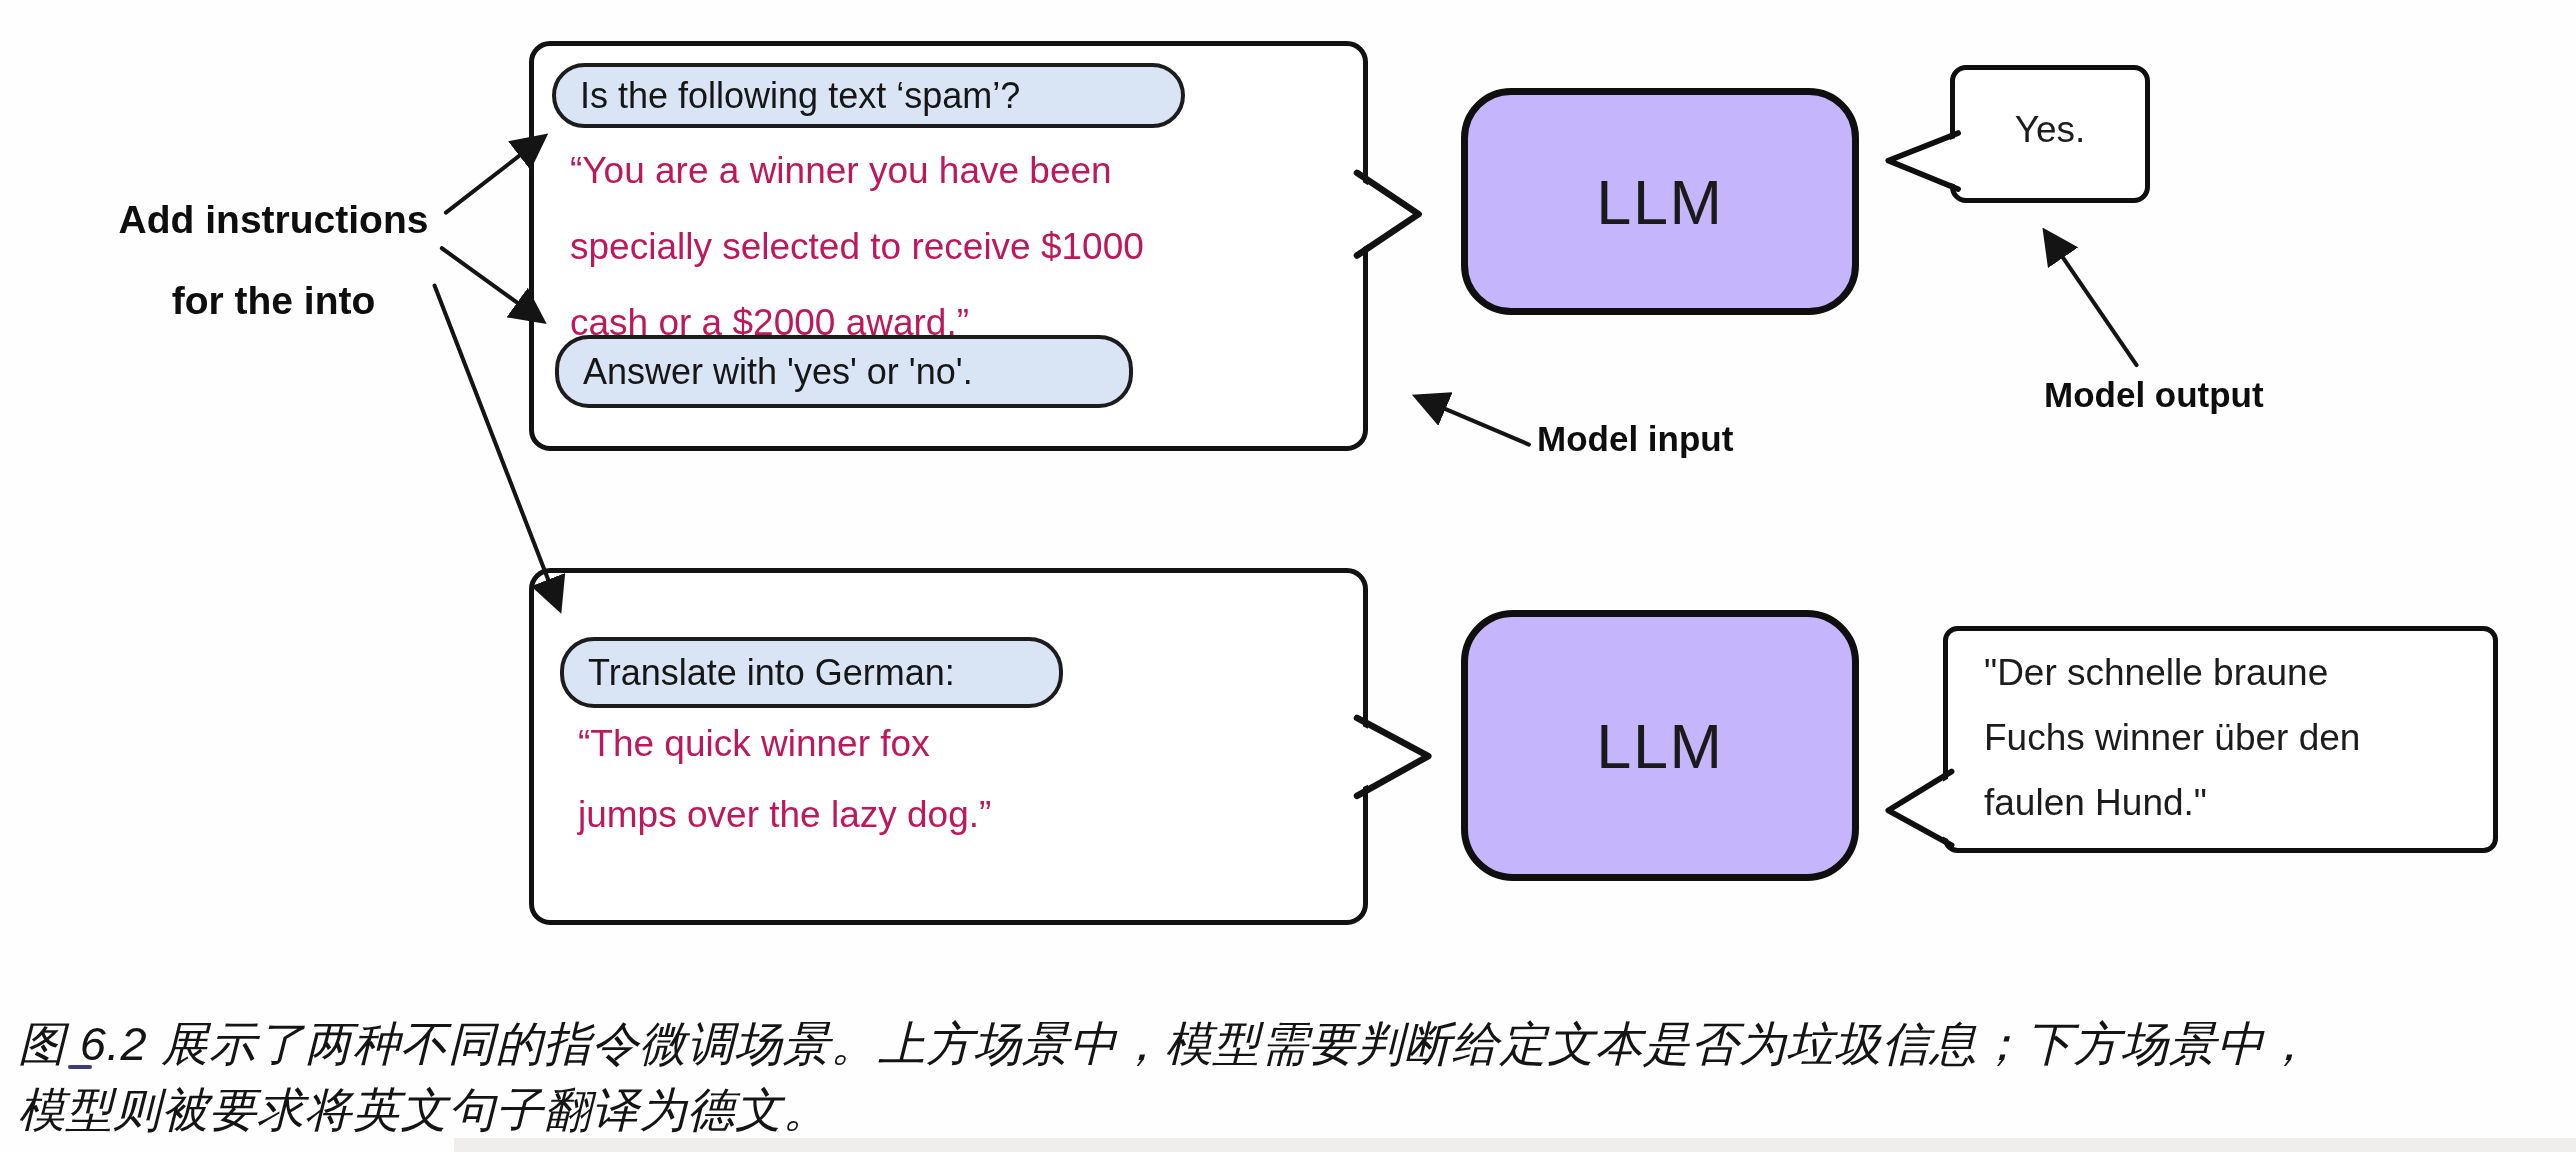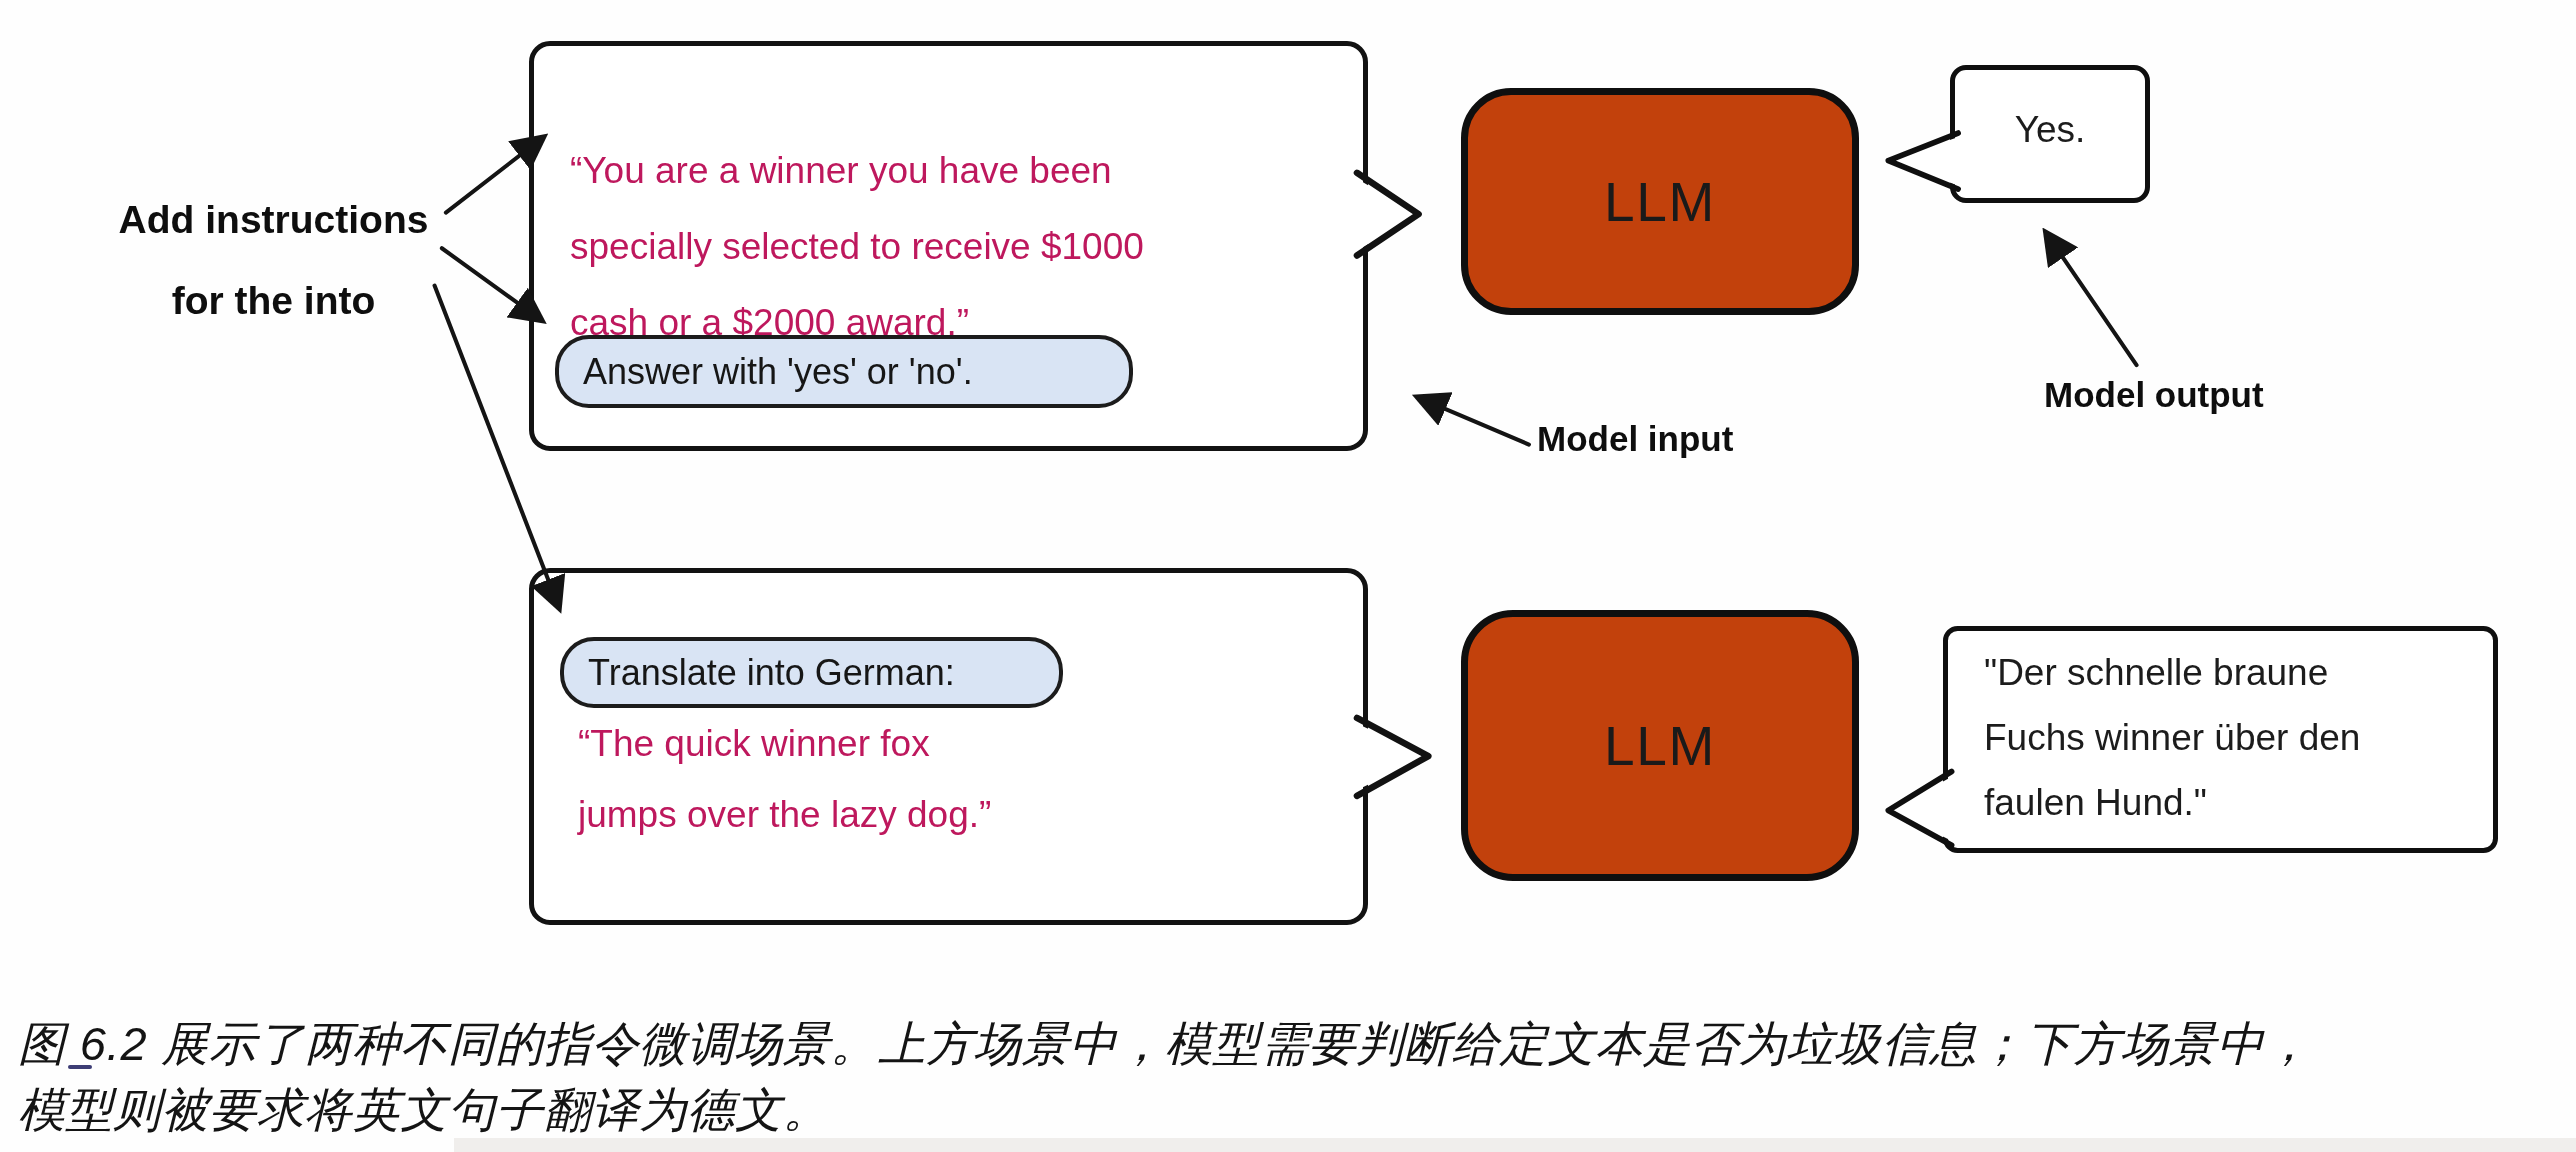--- a/index.html
+++ b/index.html
@@ -38,27 +38,27 @@
     position: absolute;
     font-size: 37px;
     line-height: 76px;
     color: #be185d;
     white-space: nowrap;
   }
   .body-text span { display: block; }
   
   .llm-box {
     position: absolute;
-    background: #c2410c;
+    background: #c4b5fd;
     border: 7.3px solid #0f0f0f;
     border-radius: 50px;
     display: flex;
     align-items: center;
     justify-content: center;
-    font-size: 55px;
+    font-size: 63px;
     letter-spacing: 1.6px;
     color: #1a1a1a;
   }
   
   .out-bubble {
     position: absolute;
     background: #ffffff;
     border: 5.7px solid #0f0f0f;
     border-radius: 16px;
   }
@@ -104,20 +104,23 @@
     pointer-events: none;
   }
 </style>
 </head>
 <body>
 
 <div id="canvas">
 
   <div class="io-box" style="left:529px; top:41px; width:839px; height:410px;"></div>
 
+  <div class="pill" style="left:552px; top:63px; width:633px; height:65px;">
+    <span>Is the following text ‘spam’?</span>
+  </div>
 
   <div class="body-text" style="left:570px; top:133px;">
     <span>“You are a winner you have been</span>
     <span>specially selected to receive $1000</span>
     <span>cash or a $2000 award.”</span>
   </div>
 
   <div class="pill" style="left:555px; top:335px; width:578px; height:73px;">
     <span>Answer with 'yes' or 'no'.</span>
   </div>

